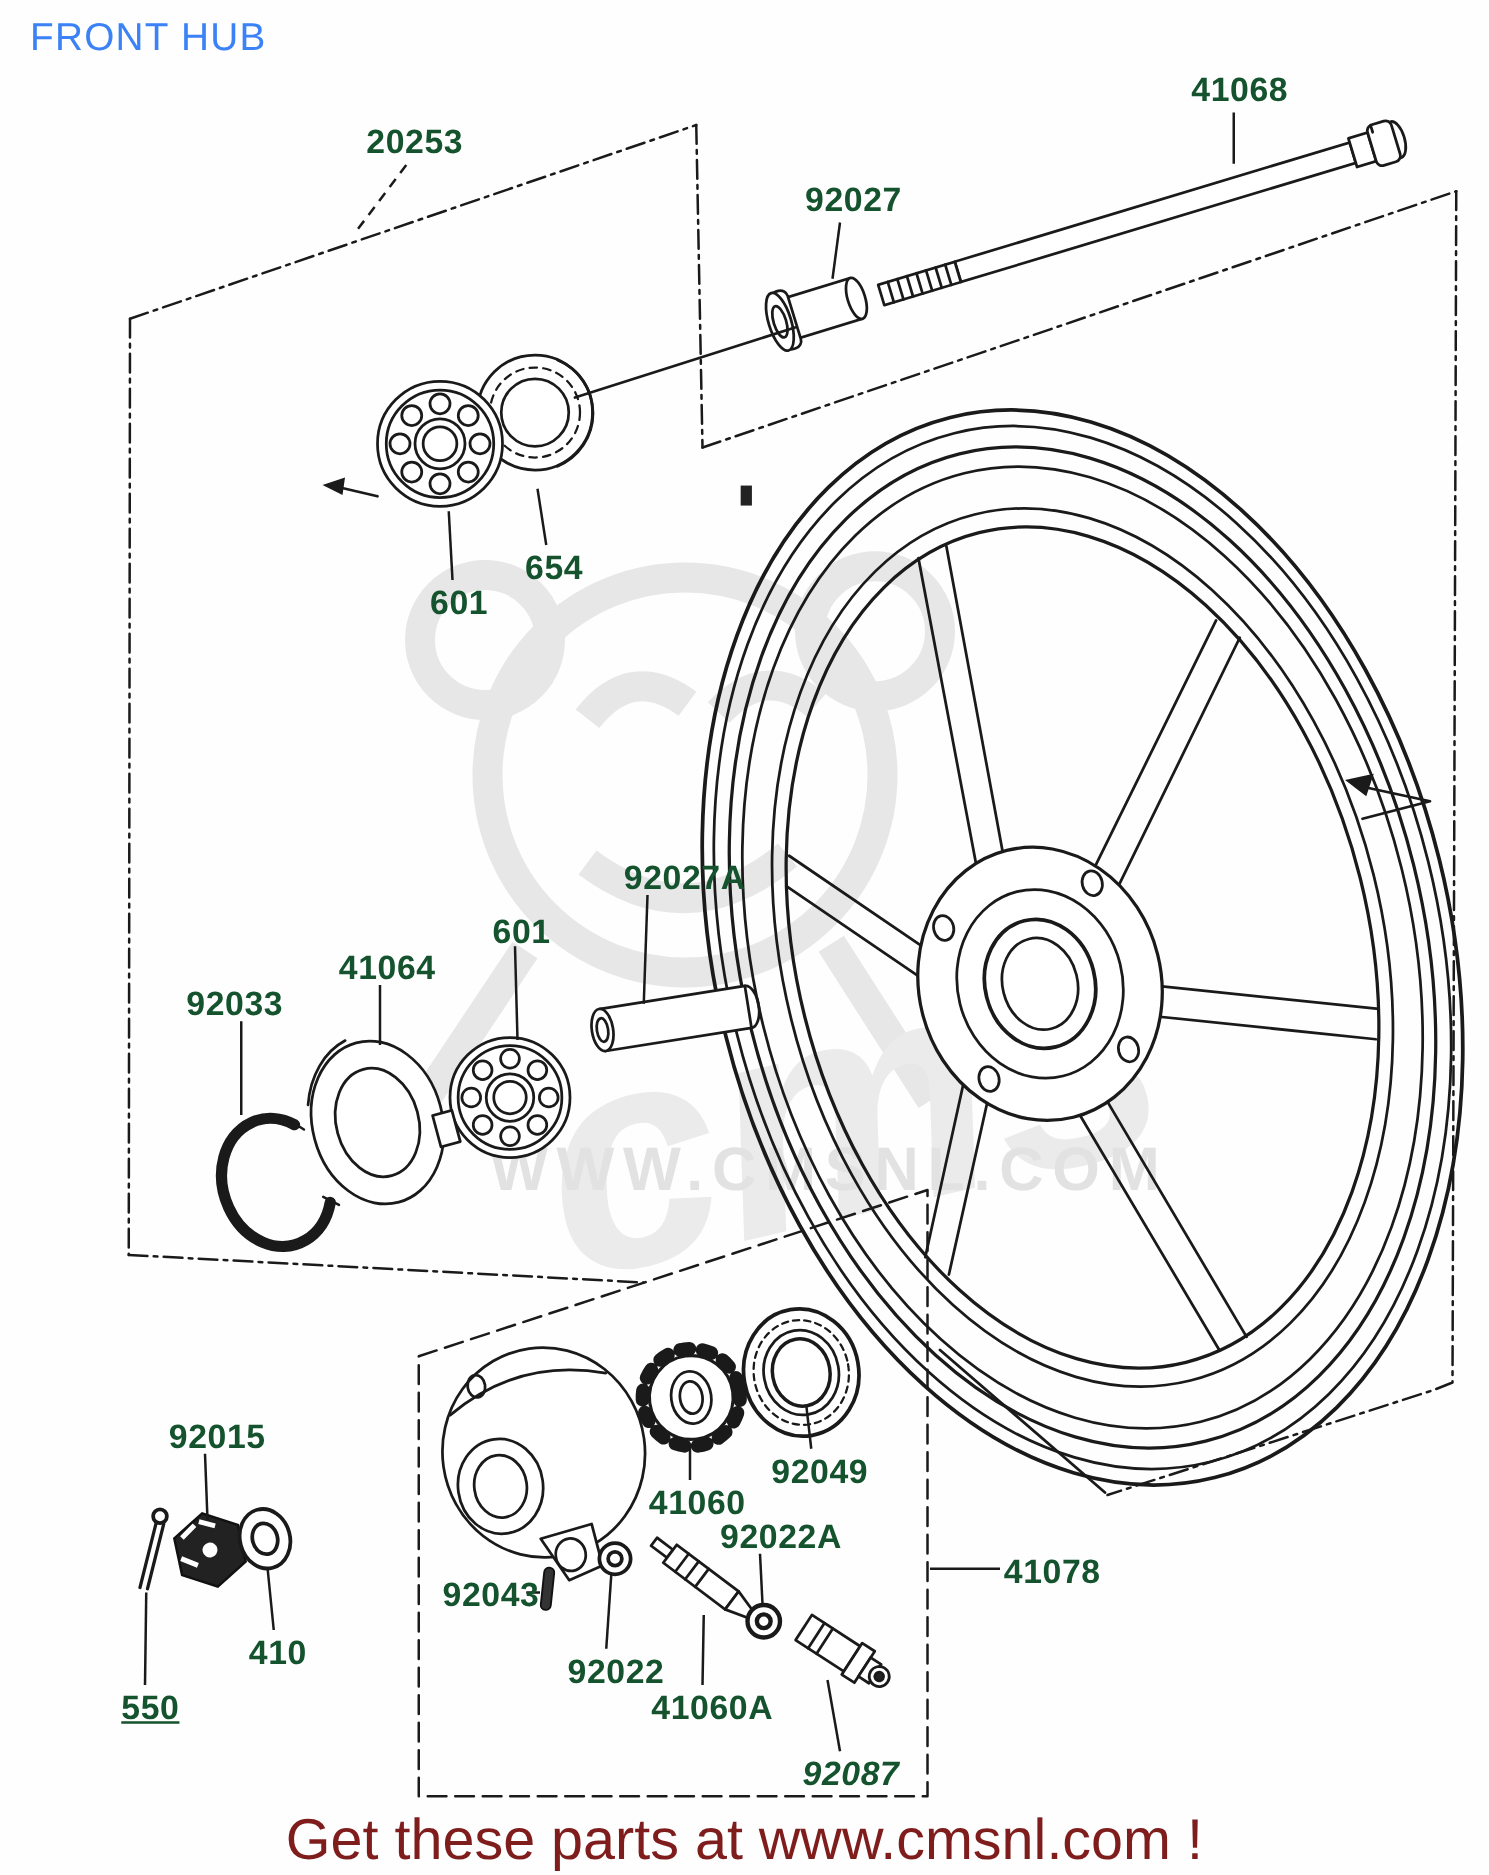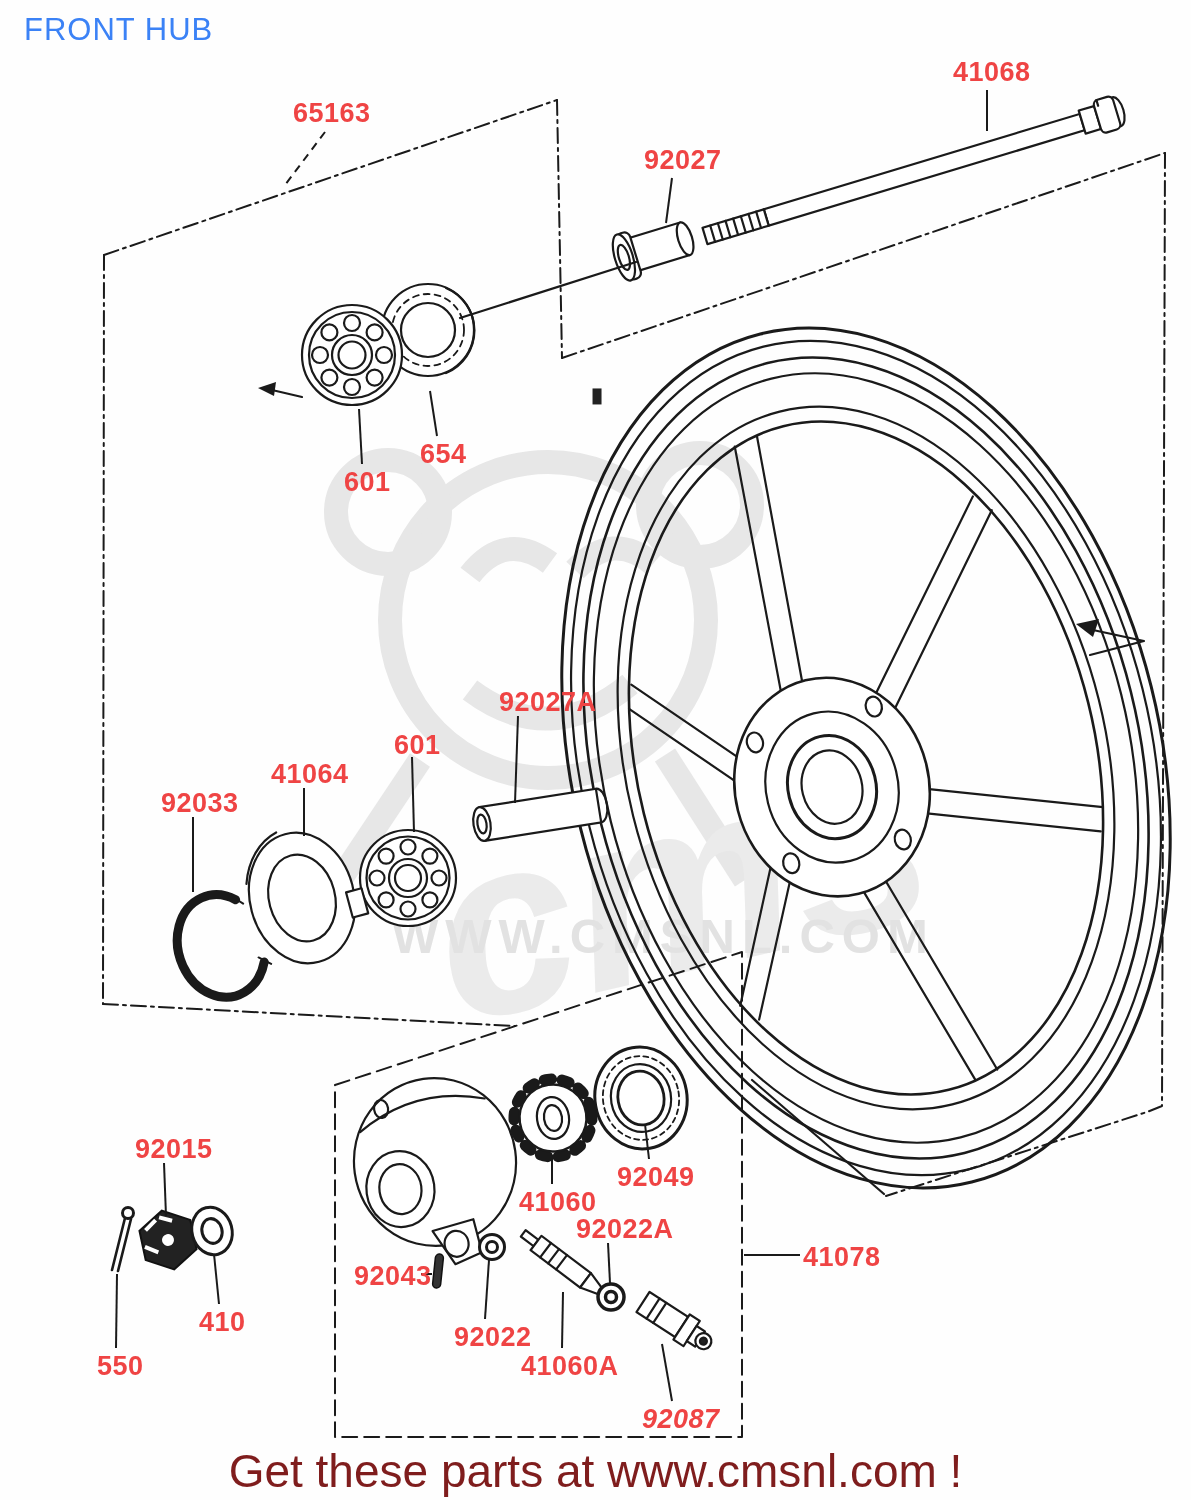--- a/index.html
+++ b/index.html
@@ -11,21 +11,21 @@
   #wm{position:absolute;inset:0;}
   #wm .site{position:absolute;left:392px;top:908px;font-size:49px;font-weight:bold;
             color:#e2e2e2;letter-spacing:7px;white-space:nowrap;}
   #wm .brand{position:absolute;left:430px;top:760px;font-size:250px;font-weight:bold;
              font-style:italic;color:#ebebeb;transform:rotate(-13deg);line-height:1;}
   svg{position:absolute;left:0;top:0;}
   .ln{stroke:#1a1a1a;fill:none;stroke-width:2.2;stroke-linecap:round;stroke-linejoin:round;}
   .w{fill:#ffffff;}
   .dashdot{stroke-dasharray:15 5 3 5;stroke-width:2;}
   .ldash{stroke-dasharray:15 7;stroke-width:2;}
-  .part-label{position:absolute;font-size:27px;font-weight:bold;color:#ef4444;
+  .part-label{position:absolute;font-size:27px;font-weight:bold;color:#14532d;
               white-space:nowrap;letter-spacing:0.5px;}
   #footer-text{position:absolute;left:50%;transform:translateX(-50%);top:1444px;
                font-size:46px;color:#7f1d1d;white-space:nowrap;font-weight:400;}
 </style>
 </head>
 <body>
 
 <div id="stage">
 
   <div id="wm">
@@ -270,31 +270,31 @@
       <line x1="562" y1="1348" x2="563" y2="1292" stroke="#1a1a1a" stroke-width="2"></line>
       <line x1="552" y1="1184" x2="552" y2="1156" stroke="#1a1a1a" stroke-width="2"></line>
       <line x1="649" y1="1159" x2="645" y2="1124" stroke="#1a1a1a" stroke-width="2"></line>
       <line x1="608" y1="1243" x2="610" y2="1283" stroke="#1a1a1a" stroke-width="2"></line>
       <line x1="800" y1="1255" x2="744" y2="1255" stroke="#1a1a1a" stroke-width="2"></line>
       <line x1="672" y1="1401" x2="662" y2="1344" stroke="#1a1a1a" stroke-width="2"></line>
     </svg>
 
   <div id="page-title">FRONT HUB</div>
   <div id="labels">
-      <div class="part-label" style="left: 293px; top: 98px;">65163</div>
+      <div class="part-label" style="left: 293px; top: 98px;">20253</div>
       <div class="part-label" style="left: 953px; top: 57px;">41068</div>
       <div class="part-label" style="left: 644px; top: 145px;">92027</div>
       <div class="part-label" style="left: 420px; top: 439px;">654</div>
       <div class="part-label" style="left: 344px; top: 467px;">601</div>
       <div class="part-label" style="left: 499px; top: 687px;">92027A</div>
       <div class="part-label" style="left: 394px; top: 730px;">601</div>
       <div class="part-label" style="left: 271px; top: 759px;">41064</div>
-      <div class="part-label" style="left: 161px; top: 788px;">92033</div>
+      <div class="part-label" style="left: 149px; top: 788px;">92033</div>
       <div class="part-label" style="left: 135px; top: 1134px;">92015</div>
-      <div class="part-label" style="left: 97px; top: 1351px;">550</div>
+      <div class="part-label" style="left: 97px; top: 1351px; text-decoration: underline;">550</div>
       <div class="part-label" style="left: 199px; top: 1307px;">410</div>
       <div class="part-label" style="left: 354px; top: 1261px;">92043</div>
       <div class="part-label" style="left: 454px; top: 1322px;">92022</div>
       <div class="part-label" style="left: 521px; top: 1351px;">41060A</div>
       <div class="part-label" style="left: 519px; top: 1187px;">41060</div>
       <div class="part-label" style="left: 617px; top: 1162px;">92049</div>
       <div class="part-label" style="left: 576px; top: 1214px;">92022A</div>
       <div class="part-label" style="left: 803px; top: 1242px;">41078</div>
       <div class="part-label" style="left: 642px; top: 1404px; font-style: italic;">92087</div>
     </div>

